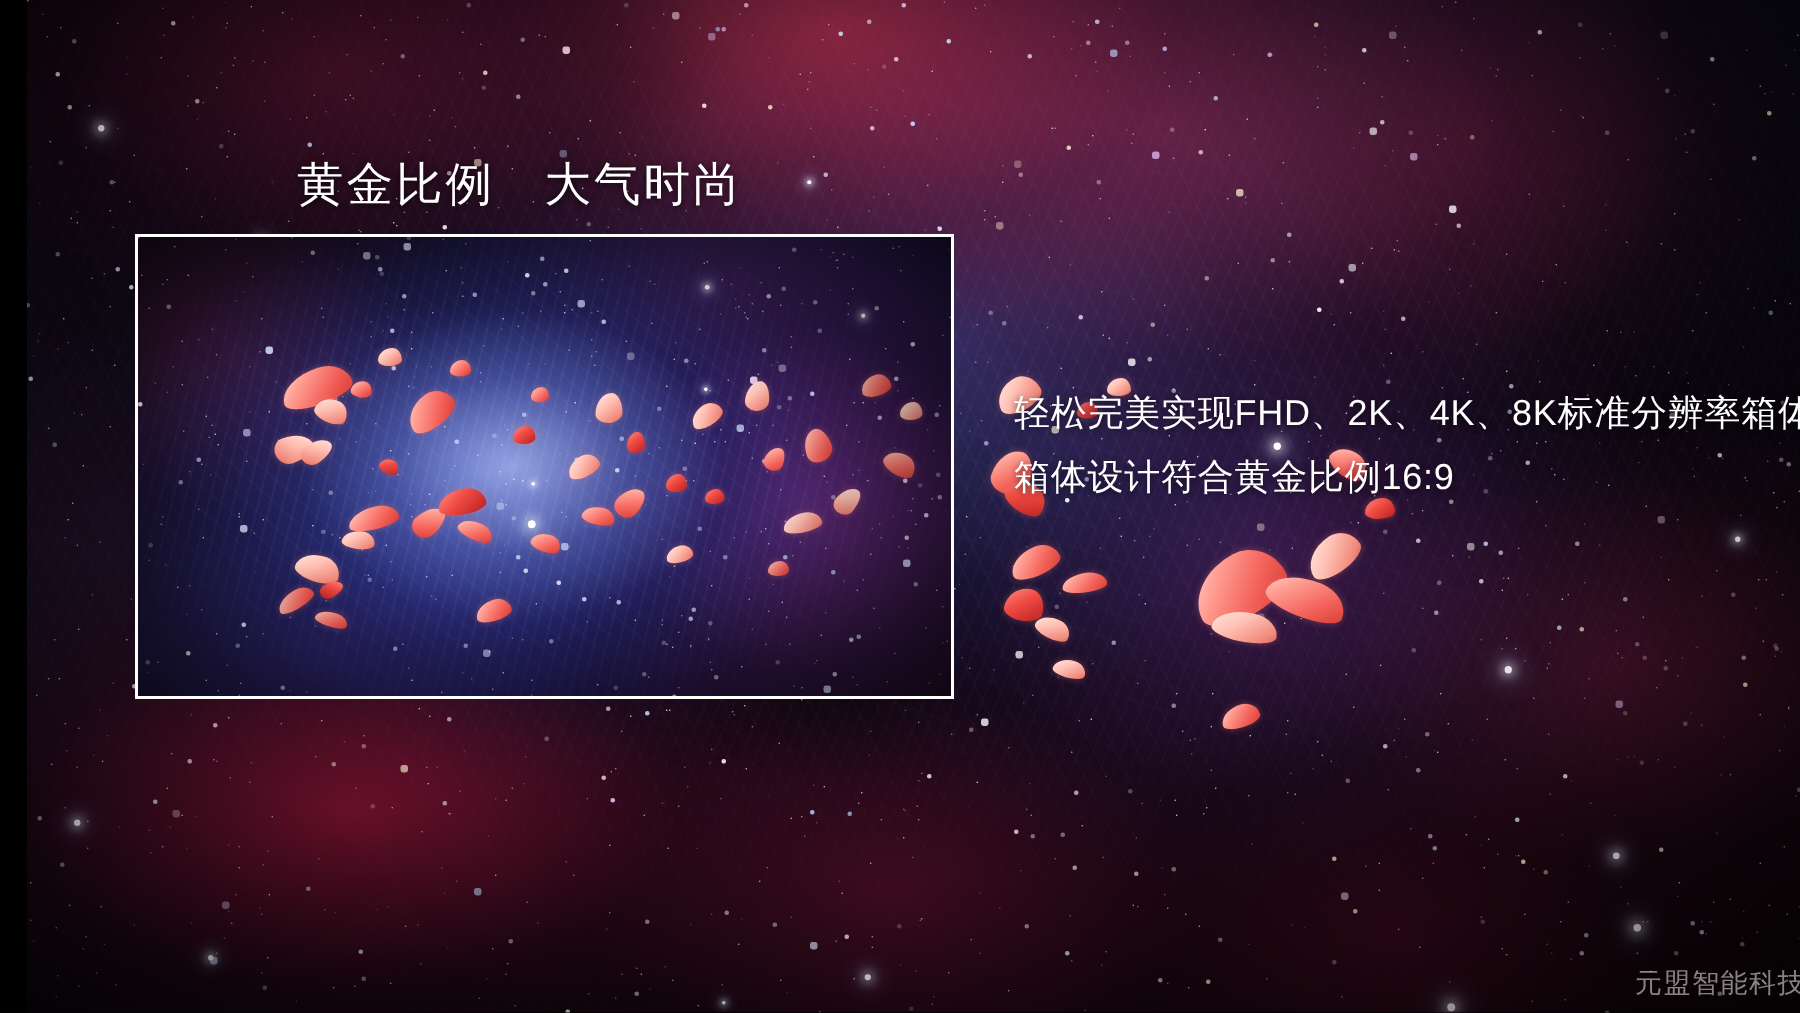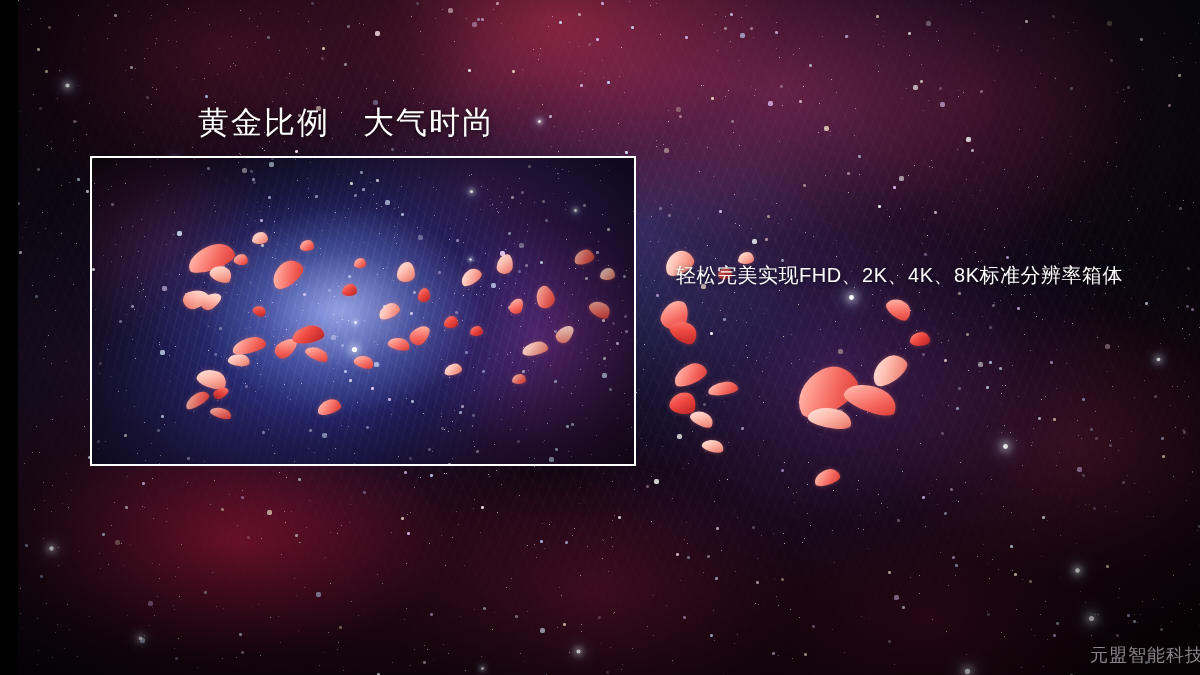--- a/index.html
+++ b/index.html
@@ -145,21 +145,21 @@
     white-space: pre;
     text-shadow: 0 1px 5px rgba(0,0,0,0.75);
   }
   #body-text {
     position: absolute;
     left: 658px;
     top: 254px;
     width: 520px;
   }
   #body-text .line {
-    font-size: 20px;
+    font-size: 24px;
     line-height: 43px;
     color: #ffffff;
     letter-spacing: 0.5px;
     white-space: nowrap;
     text-shadow: 0 1px 5px rgba(0,0,0,0.60);
   }
   #watermark {
     position: absolute;
     right: 14px;
     bottom: 8px;
@@ -267,17 +267,18 @@
         <span class="petal pale" style="left: 160px; top: 74px; width: 16px; height: 12px; transform: rotate(0deg);"></span>
         <span class="petal" style="left: 208px; top: 82px; width: 14px; height: 11px; transform: rotate(0deg);"></span>
         <span class="petal pale" style="left: 352px; top: 206px; width: 18px; height: 11px; transform: rotate(-12deg);"></span>
         <span class="petal" style="left: 420px; top: 216px; width: 14px; height: 10px; transform: rotate(0deg);"></span>
       </div>
     <div id="photo-vignette"></div>
   </div>
 
   <div id="body-text">
     <div class="line">轻松完美实现FHD、2K、4K、8K标准分辨率箱体</div>
+    <div class="line">箱体设计符合黄金比例16:9</div>
   </div>
 
   <div id="watermark">元盟智能科技</div>
 
 </div>
 
 </body></html>

